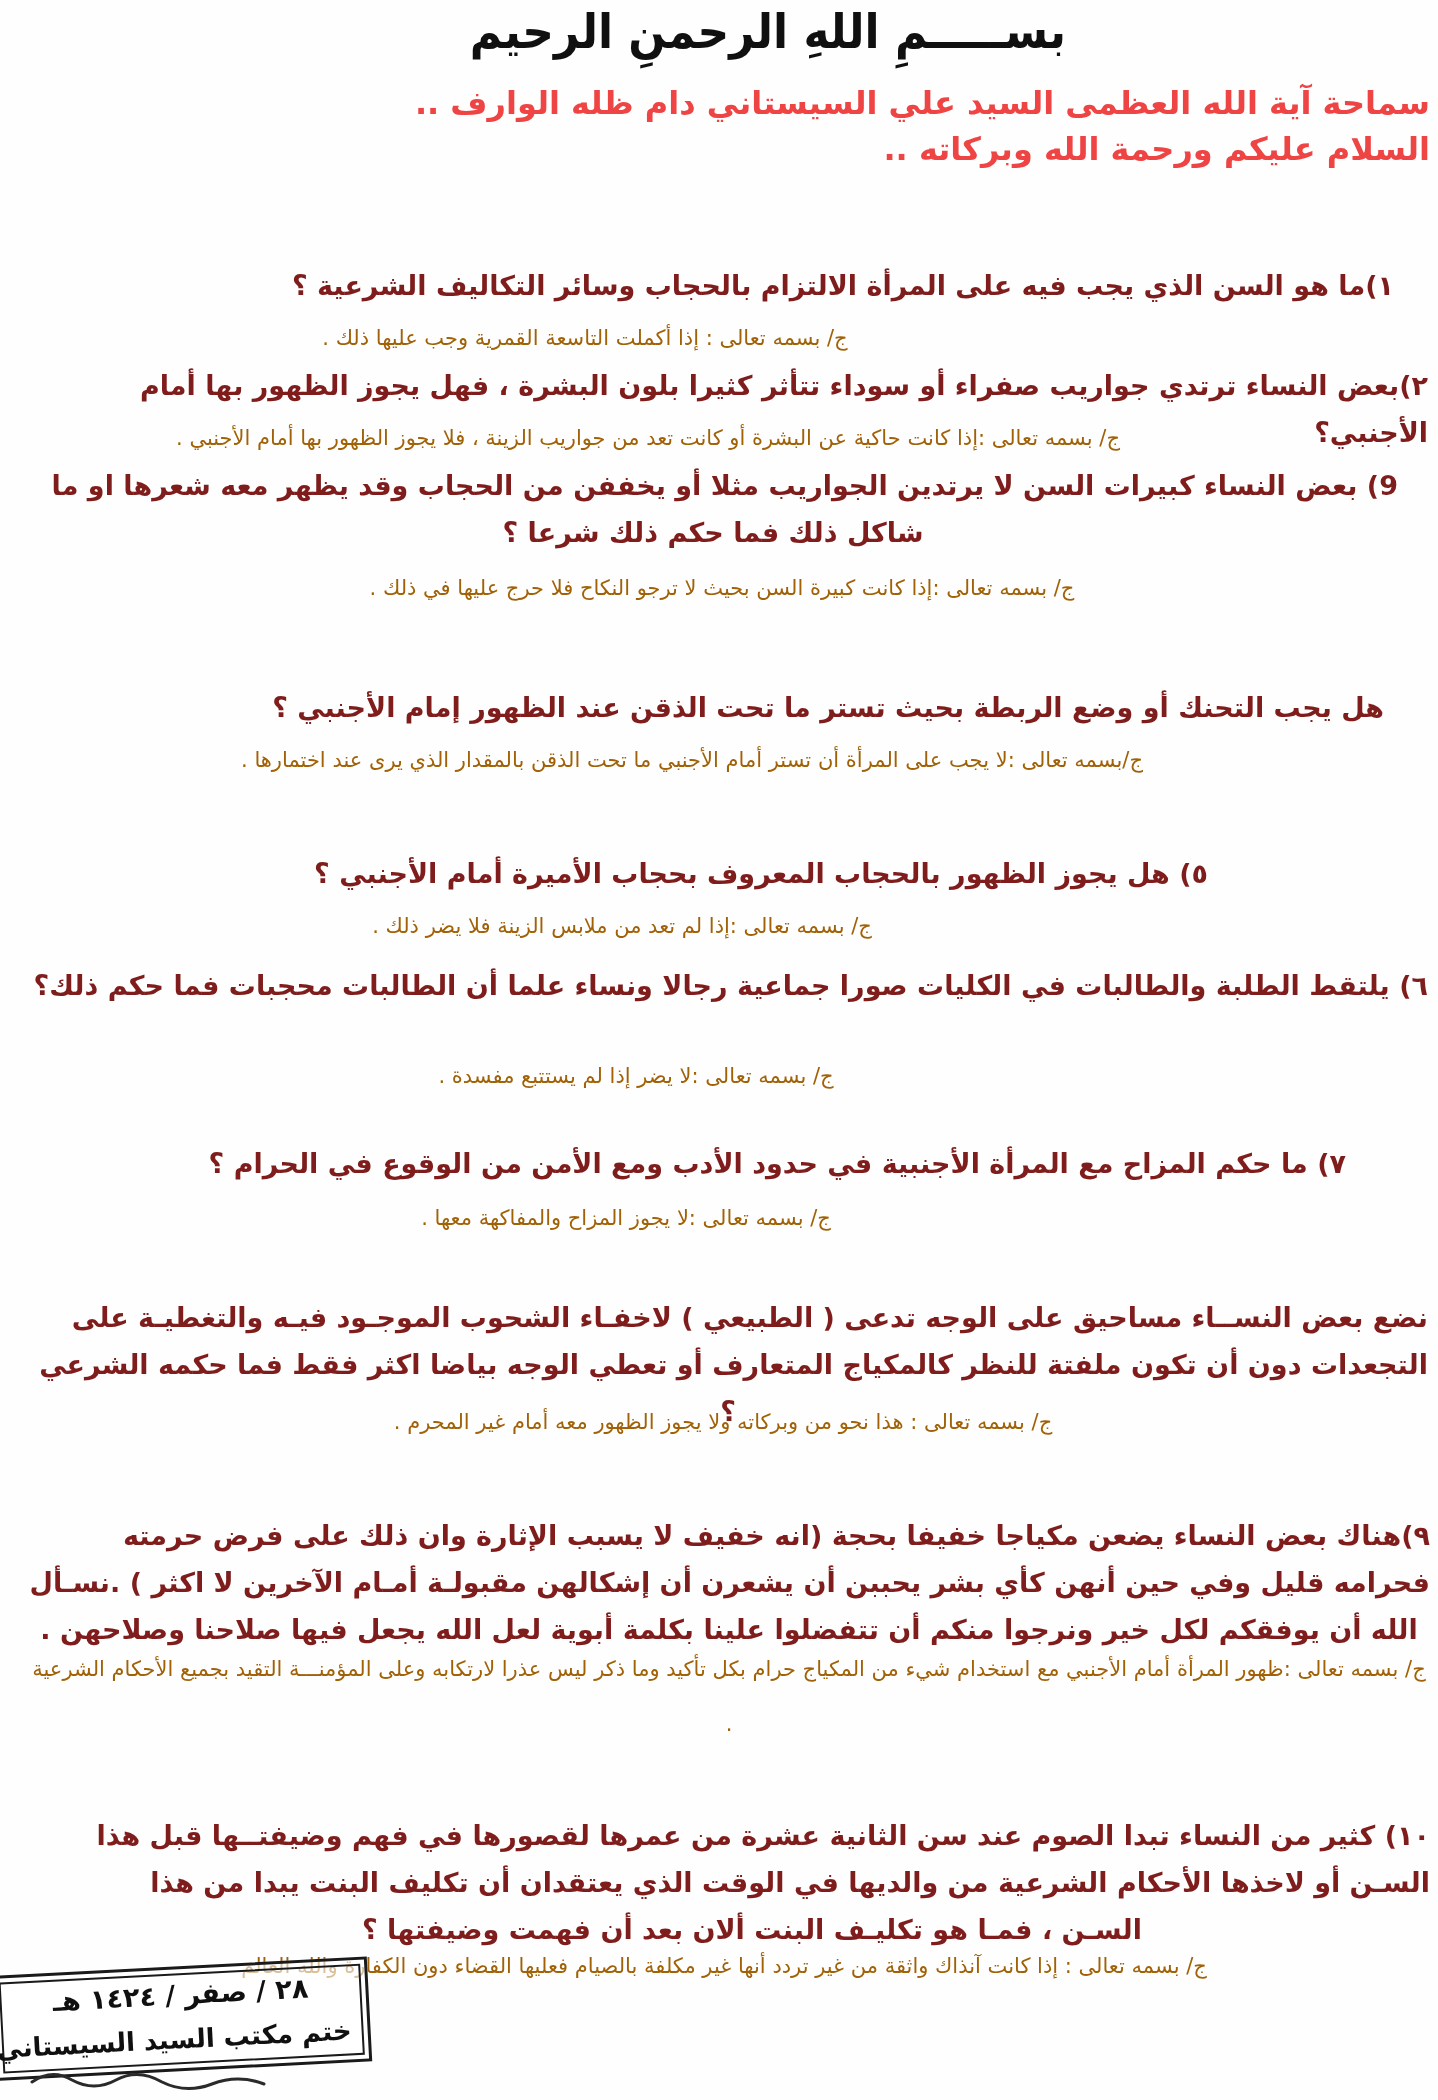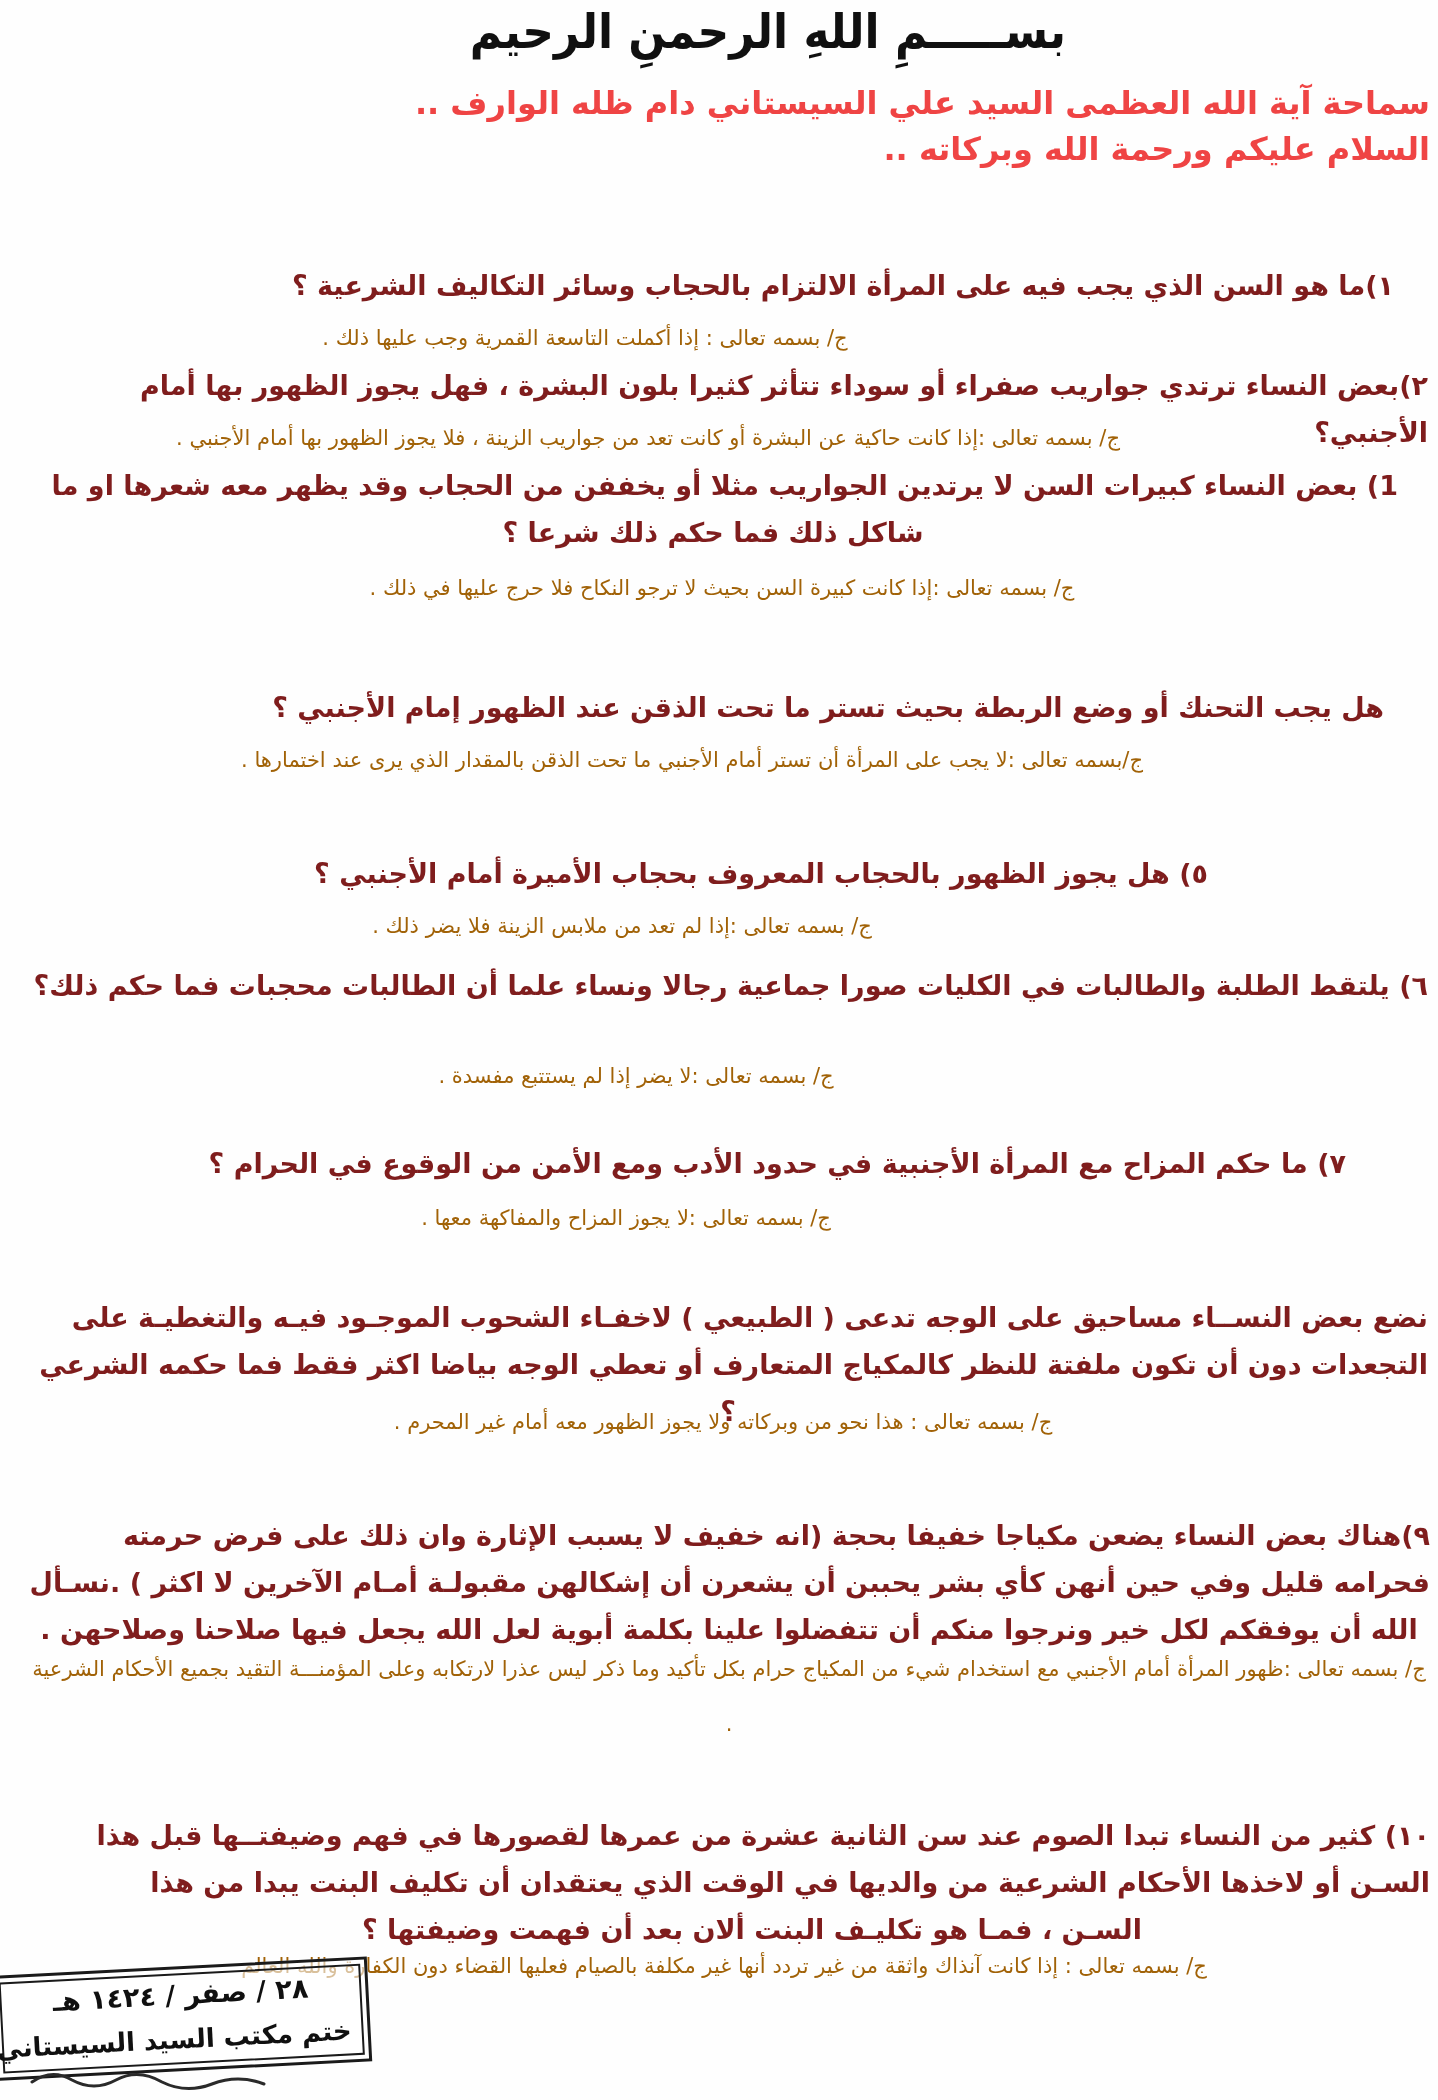--- a/index.html
+++ b/index.html
@@ -88,21 +88,21 @@
   <div class="sal" style="top:84px;right:8px;">سماحة آية الله العظمى السيد علي السيستاني دام ظله الوارف ..</div>
 
   <div class="sal" style="top:130px;right:8px;">السلام عليكم ورحمة الله وبركاته ..</div>
 
   <div class="q" style="top:262px;right:44px;left:28px;">١)ما هو السن الذي يجب فيه على المرأة الالتزام بالحجاب وسائر التكاليف الشرعية ؟</div>
   <div class="a" style="top:318px;right:296px;left:28px;">ج/ بسمه تعالى : إذا أكملت التاسعة القمرية وجب عليها ذلك .</div>
 
   <div class="q" style="top:362px;right:10px;left:28px;">٢)بعض النساء ترتدي جواريب صفراء أو سوداء تتأثر كثيرا بلون البشرة ، فهل يجوز الظهور بها أمام الأجنبي؟</div>
   <div class="a" style="top:418px;right:170px;left:28px;">ج/ بسمه تعالى :إذا كانت حاكية عن البشرة أو كانت تعد من جواريب الزينة ، فلا يجوز الظهور بها أمام الأجنبي .</div>
 
-  <div class="q center-last" style="top:462px;right:40px;left:28px;">1) بعض النساء كبيرات السن  لا يرتدين الجواريب مثلا أو يخففن من الحجاب وقد يظهر معه شعرها او ما شاكل ذلك فما حكم ذلك شرعا ؟</div>
+  <div class="q center-last" style="top:462px;right:40px;left:28px;">9) بعض النساء كبيرات السن  لا يرتدين الجواريب مثلا أو يخففن من الحجاب وقد يظهر معه شعرها او ما شاكل ذلك فما حكم ذلك شرعا ؟</div>
   <div class="a" style="top:568px;right:22px;left:28px;">ج/ بسمه تعالى :إذا كانت كبيرة السن بحيث لا ترجو النكاح فلا حرج عليها في ذلك .</div>
 
   <div class="q" style="top:684px;right:54px;left:28px;">هل يجب التحنك أو وضع الربطة بحيث تستر ما تحت الذقن عند الظهور إمام الأجنبي ؟</div>
   <div class="a" style="top:740px;right:82px;left:28px;">ج/بسمه تعالى :لا يجب على المرأة أن تستر أمام الأجنبي ما تحت الذقن بالمقدار الذي يرى عند اختمارها .</div>
 
   <div class="q" style="top:850px;right:230px;left:28px;">٥) هل يجوز الظهور بالحجاب المعروف بحجاب الأميرة أمام الأجنبي ؟</div>
   <div class="a" style="top:906px;right:222px;left:28px;">ج/ بسمه تعالى :إذا لم تعد من ملابس الزينة فلا يضر ذلك .</div>
 
   <div class="q" style="top:962px;right:10px;left:28px;">٦) يلتقط الطلبة والطالبات في الكليات صورا جماعية  رجالا ونساء علما أن الطالبات محجبات فما حكم ذلك؟</div>
   <div class="a" style="top:1056px;right:194px;left:28px;">ج/ بسمه تعالى :لا يضر إذا لم يستتبع مفسدة .</div>

